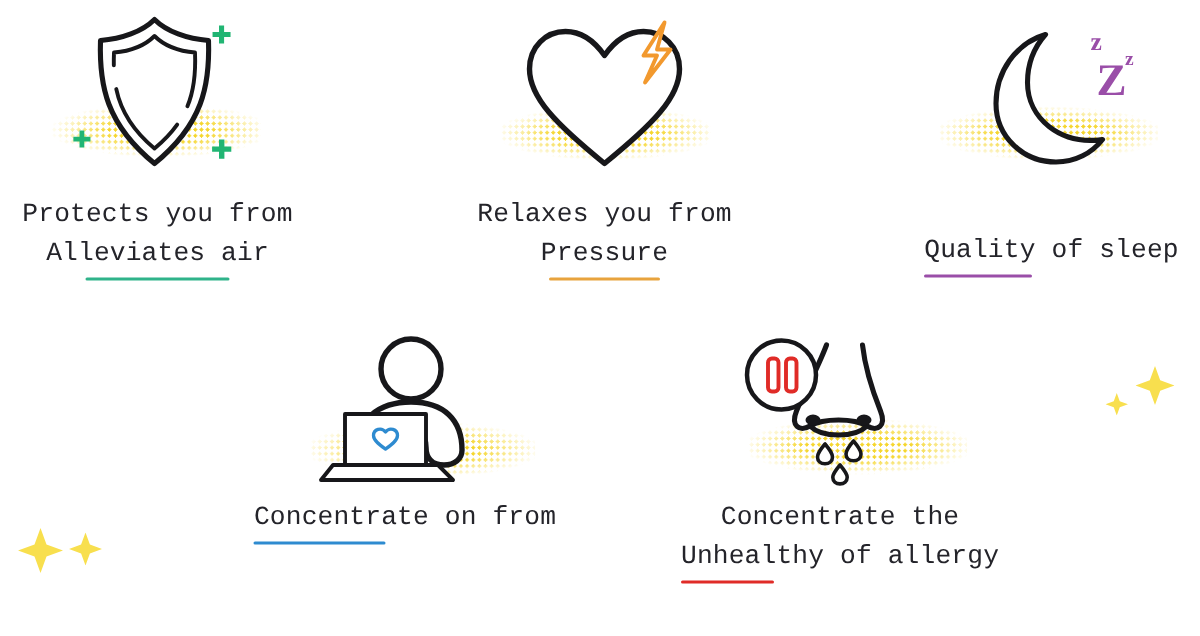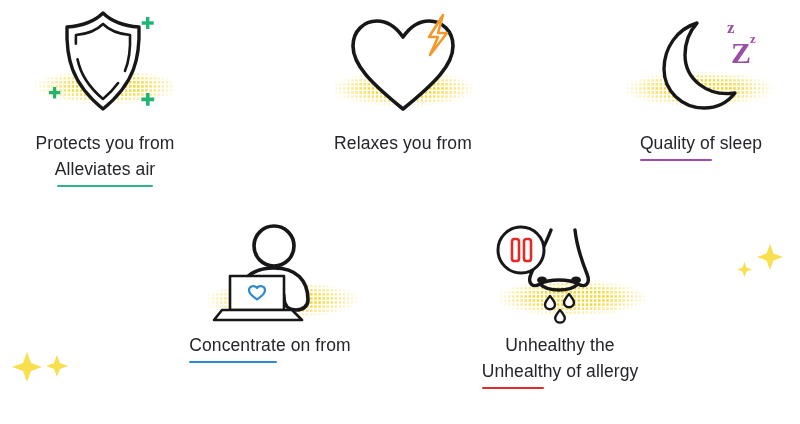--- a/index.html
+++ b/index.html
@@ -37,20 +37,21 @@
     opacity:.95;
   }
 
   .caption{
     margin-top:6px;
     font-size:17.5px;
     line-height:26px;
     letter-spacing:.1px;
     color:#24242a;
     white-space:nowrap;
+    font-family:Liberation Mono, monospace;
   }
   .caption .l2{position:relative;display:inline-block;}
   .rule{
     display:block;
     height:2px;
     border-radius:2px;
     margin:3px auto 0;
   }
 
   
@@ -119,39 +120,43 @@
       <div class="halftone" style="left:16px;top:64px;width:140px;height:42px;
                   -webkit-mask-image:radial-gradient(ellipse 68% 55% at 50% 45%,#000 35%,transparent 78%);
                   mask-image:radial-gradient(ellipse 68% 55% at 50% 45%,#000 35%,transparent 78%);"></div>
       <svg width="124" height="108" viewBox="0 0 124 108">
         <path d="M62 98 C30 72 12 54 12 35 C12 20 23 10 36 10 C46 10 55 16 62 26 C69 16 78 10 88 10 C101 10 112 20 112 35 C112 54 94 72 62 98 Z" fill="#fff" stroke="#17171a" stroke-width="3.6" stroke-linejoin="round" stroke-linecap="round"></path>
         <path d="M102 4 L88 26 h9 l-8 18 l17 -22 h-9 Z" fill="#fff" stroke="#f2992e" stroke-width="2.6" stroke-linejoin="round" stroke-linecap="round"></path>
       </svg>
     </div>
     <div class="caption">
       <div>Relaxes you from</div>
+      <div class="l2">
+        <span>Pressure</span>
+        <span class="rule" style="background:#e8a33d;width:74px;"></span>
+      </div>
     </div>
   </div>
 
   <div class="feature" id="card-sleep">
     <div class="icon-wrap">
       <div class="halftone" style="left:10px;top:64px;width:146px;height:42px;
                   -webkit-mask-image:radial-gradient(ellipse 68% 55% at 50% 45%,#000 35%,transparent 78%);
                   mask-image:radial-gradient(ellipse 68% 55% at 50% 45%,#000 35%,transparent 78%);"></div>
       <svg width="128" height="108" viewBox="0 0 128 108">
         <path d="M60 12 C40 18 27 37 27 58 C27 80 45 97 67 97 C80 97 91 91 98 82 C70 86 48 68 48 44 C48 32 52 21 60 12 Z" fill="#fff" stroke="#17171a" stroke-width="3.4" stroke-linejoin="round" stroke-linecap="round"></path>
         <g fill="#9a4ea8" font-family="Liberation Serif, serif" font-weight="700">
           <text x="94" y="52" font-size="30">Z</text>
           <text x="90" y="22" font-size="17">z</text>
           <text x="113" y="32" font-size="13">z</text>
         </g>
       </svg>
     </div>
     <div class="caption">
-      <div class="l2" style="position:relative;">
+      <div class="l2" style="position:relative;margin-top:24px;">
         <span>Quality of sleep</span>
         <span class="rule" style="background:#9a4ea8;width:72px;margin-left:0;position:absolute;left:0;top:100%;"></span>
       </div>
     </div>
   </div>
 
   <div class="feature" id="card-focus">
     <div class="icon-wrap" style="height:104px;">
       <div class="halftone" style="left:22px;top:58px;width:150px;height:44px;
                   -webkit-mask-image:radial-gradient(ellipse 68% 55% at 50% 45%,#000 35%,transparent 78%);
@@ -186,21 +191,21 @@
         <path d="M76 72 c-3.4 4 -5 6.6 -5 8.6 c0 2.8 2.2 4.6 5 4.6 c2.8 0 5 -1.8 5 -4.6 c0 -2 -1.6 -4.6 -5 -8.6 Z" fill="#fff" stroke="#17171a" stroke-width="2.4" stroke-linejoin="round"></path>
         <path d="M67 88 c-3.2 3.8 -4.8 6.2 -4.8 8.2 c0 2.6 2.1 4.4 4.8 4.4 c2.7 0 4.8 -1.8 4.8 -4.4 c0 -2 -1.6 -4.4 -4.8 -8.2 Z" fill="#fff" stroke="#17171a" stroke-width="2.4" stroke-linejoin="round"></path>
         <g>
           <circle cx="28" cy="28" r="23" fill="#fff" stroke="#17171a" stroke-width="3"></circle>
           <rect x="19" y="17" width="7" height="22" rx="2.6" fill="#fff" stroke="#e02b27" stroke-width="2.6"></rect>
           <rect x="31" y="17" width="7" height="22" rx="2.6" fill="#fff" stroke="#e02b27" stroke-width="2.6"></rect>
         </g>
       </svg>
     </div>
     <div class="caption">
-      <div>Unhealthy the</div>
+      <div>Concentrate the</div>
       <div class="l2" style="position:relative;">
         <span>Unhealthy of allergy</span>
         <span class="rule" style="background:#e02b27;width:62px;position:absolute;left:0;top:100%;"></span>
       </div>
     </div>
   </div>
 
 </div>
 
 </body></html>

